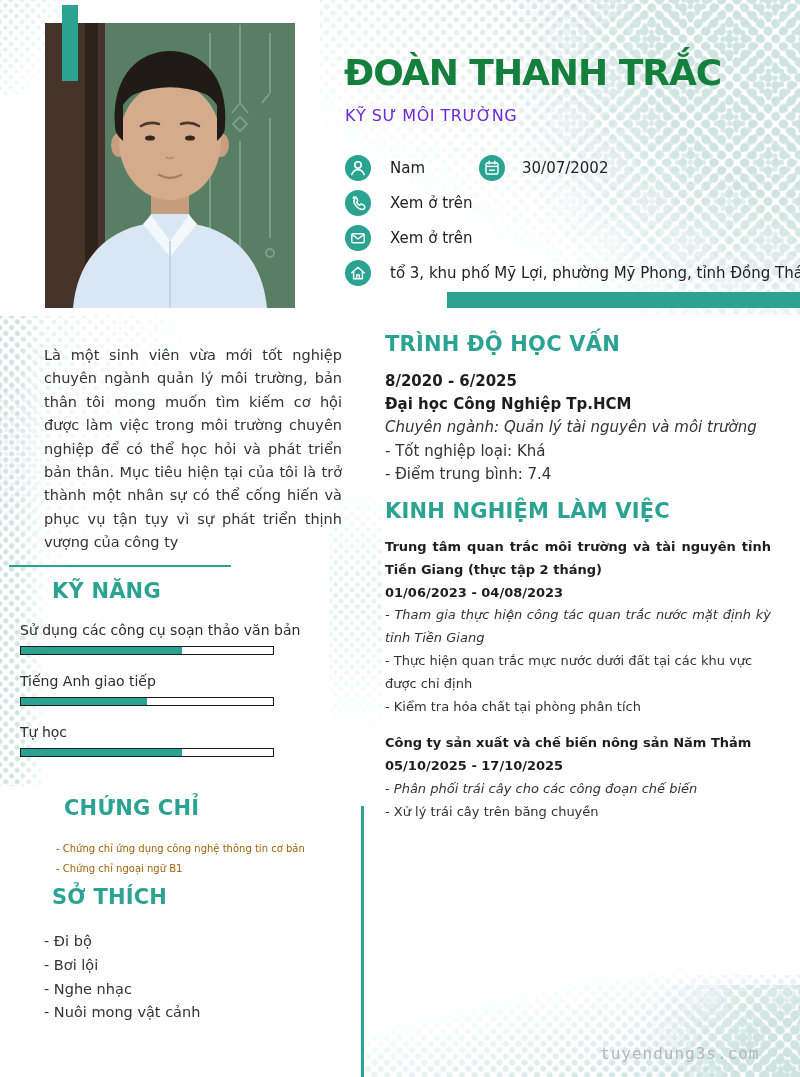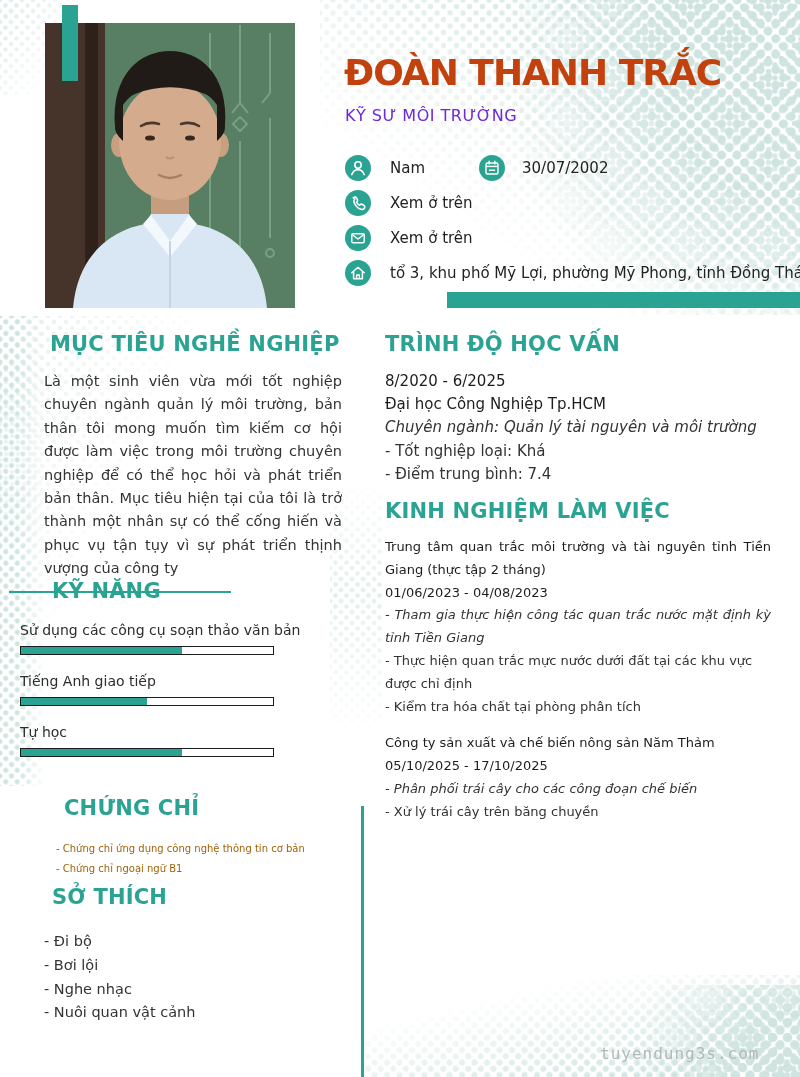--- a/index.html
+++ b/index.html
@@ -48,21 +48,21 @@
   .dots-bottom-big{left:600px;top:985px;width:200px;height:92px;--r:4.2px;--s:15px;
     -webkit-mask-image:radial-gradient(circle at 100% 100%,#000 30%,transparent 78%);
             mask-image:radial-gradient(circle at 100% 100%,#000 30%,transparent 78%);}
 
   
   .photo{position:absolute;left:45px;top:23px;width:250px;height:285px;z-index:2;}
   .accent-left{position:absolute;left:62px;top:5px;width:16px;height:76px;background:var(--accent);z-index:3;}
   .accent-right{position:absolute;left:447px;top:292px;width:353px;height:16px;background:var(--accent);z-index:2;}
 
   .name{position:absolute;left:344px;top:52px;z-index:2;
-    font-size:36px;font-weight:bold;letter-spacing:-1px;color:#c2410c;white-space:nowrap;}
+    font-size:36px;font-weight:bold;letter-spacing:-1px;color:#15803d;white-space:nowrap;}
   .jobtitle{position:absolute;left:345px;top:106px;z-index:2;
     font-size:16px;color:#6d28d9;letter-spacing:.5px;white-space:nowrap;}
 
   .crow{position:absolute;z-index:2;height:26px;}
   .crow .badge{position:absolute;left:0;top:0;width:26px;height:26px;}
   .crow .clabel{position:absolute;left:45px;top:0;line-height:26px;font-size:15px;color:#222;white-space:nowrap;}
   .crow .badge2{position:absolute;left:134px;top:0;width:26px;height:26px;}
   .crow .clabel2{position:absolute;left:177px;top:0;line-height:26px;font-size:15px;color:#222;white-space:nowrap;}
 
   
@@ -91,21 +91,21 @@
   #sec-hobby{left:0;top:884px;width:346px;}
   #sec-hobby .sec-h{margin-left:52px;}
   #sec-hobby ul{margin:20px 0 0 44px;width:292px;list-style:none;}
   #sec-hobby li{font-size:14.5px;line-height:23.8px;color:#333;}
 
   #sec-edu{left:385px;top:331px;width:386px;}
   #sec-edu .rows{margin-top:13px;font-size:15px;line-height:23.2px;color:#333;}
   #sec-exp{left:385px;top:498px;width:386px;}
   .job{margin-top:12px;font-size:13px;line-height:22.8px;color:#333;}
   .job + .job{margin-top:14px;}
-  .b{font-weight:normal;color:#1d1d1d;}
+  .b{font-weight:bold;color:#1d1d1d;}
   .it{font-style:italic;}
   .just{text-align:justify;}
 
   .col-divider{position:absolute;left:361px;top:806px;width:2.5px;height:271px;background:var(--accent);z-index:2;}
 
   .watermark{position:absolute;left:600px;top:1044px;z-index:3;
     font-family:"DejaVu Sans Mono","Liberation Mono",monospace;
     font-size:16px;letter-spacing:1px;color:#b3b9b9;white-space:nowrap;}
 </style>
 </head>
@@ -209,21 +209,20 @@
           <circle cx="13" cy="13" r="13" fill="#2BA392"></circle>
           <path d="M6.8 12.8 L13 7.2 L19.2 12.8" stroke="#fff" stroke-width="1.5" fill="none" stroke-linecap="round" stroke-linejoin="round"></path>
           <path d="M8.6 11.8 V18.8 H17.4 V11.8" stroke="#fff" stroke-width="1.5" fill="none" stroke-linecap="round" stroke-linejoin="round"></path>
           <path d="M11.6 18.8 V15 H14.4 V18.8" stroke="#fff" stroke-width="1.3" fill="none" stroke-linejoin="round"></path>
         </svg>
     </span>
     <span class="clabel">tổ 3, khu phố Mỹ Lợi, phường Mỹ Phong, tỉnh Đồng Tháp</span>
   </div>
 
   <div class="sec" id="sec-objective">
-    <div class="sec-h">MỤC TIÊU NGHỀ NGHIỆP</div>
     <p>Là một sinh viên vừa mới tốt nghiệp chuyên ngành quản lý môi trường, bản thân tôi mong muốn tìm kiếm cơ hội được làm việc trong môi trường chuyên nghiệp để có thể học hỏi và phát triển bản thân. Mục tiêu hiện tại của tôi là trở thành một nhân sự có thể cống hiến và phục vụ tận tụy vì sự phát triển thịnh vượng của công ty</p>
     <div class="obj-divider"></div>
   </div>
 
   <div class="sec" id="sec-skills">
     <div class="sec-h">KỸ NĂNG</div>
     <div class="skill">
       <div class="skill-label">Sử dụng các công cụ soạn thảo văn bản</div>
       <div class="skill-bar">
           <div class="skill-fill" style="width: 64%;"></div>
@@ -250,21 +249,21 @@
       <li>- Chứng chỉ ngoại ngữ B1</li>
     </ul>
   </div>
 
   <div class="sec" id="sec-hobby">
     <div class="sec-h">SỞ THÍCH</div>
     <ul>
       <li>- Đi bộ</li>
       <li>- Bơi lội</li>
       <li>- Nghe nhạc</li>
-      <li>- Nuôi quan vật cảnh</li>
+      <li>- Nuôi mong vật cảnh</li>
     </ul>
   </div>
 
   <div class="sec" id="sec-edu">
     <div class="sec-h">TRÌNH ĐỘ HỌC VẤN</div>
     <div class="rows">
       <div class="b">8/2020 - 6/2025</div>
       <div class="b">Đại học Công Nghiệp Tp.HCM</div>
       <div class="it">Chuyên ngành: Quản lý tài nguyên và môi trường</div>
       <div>- Tốt nghiệp loại: Khá</div>

